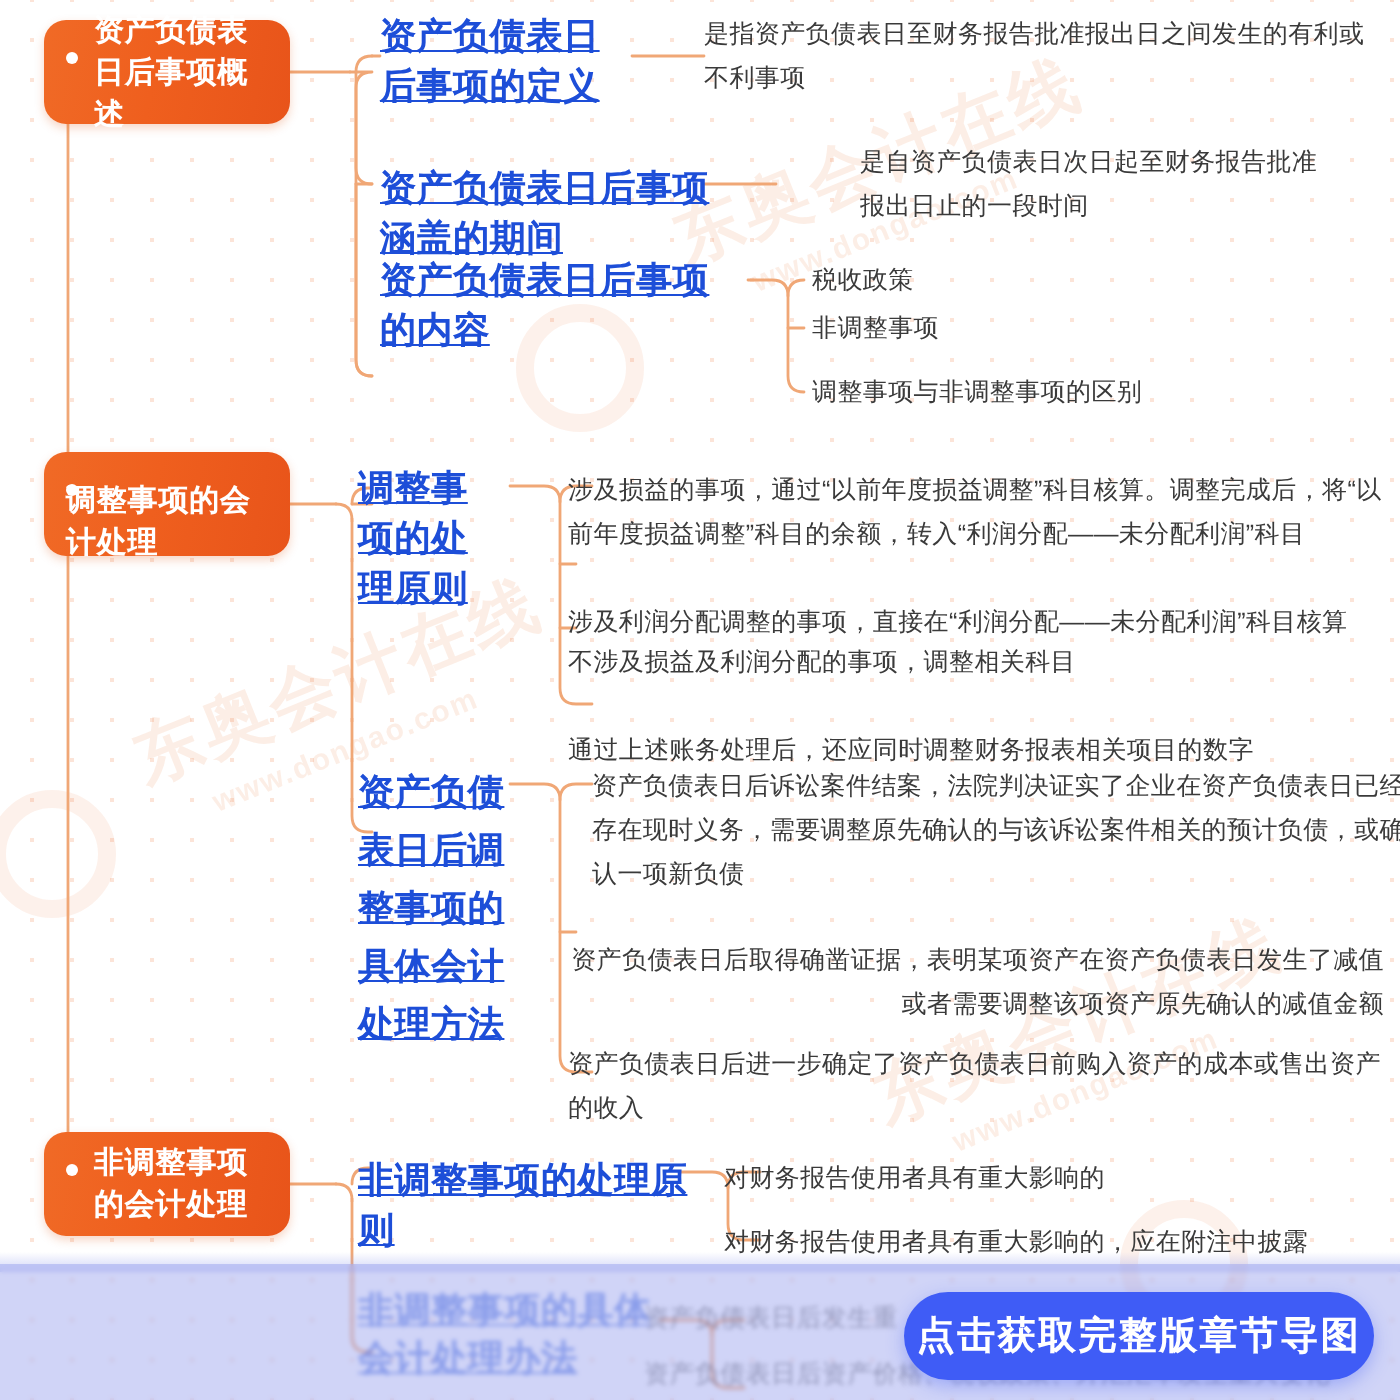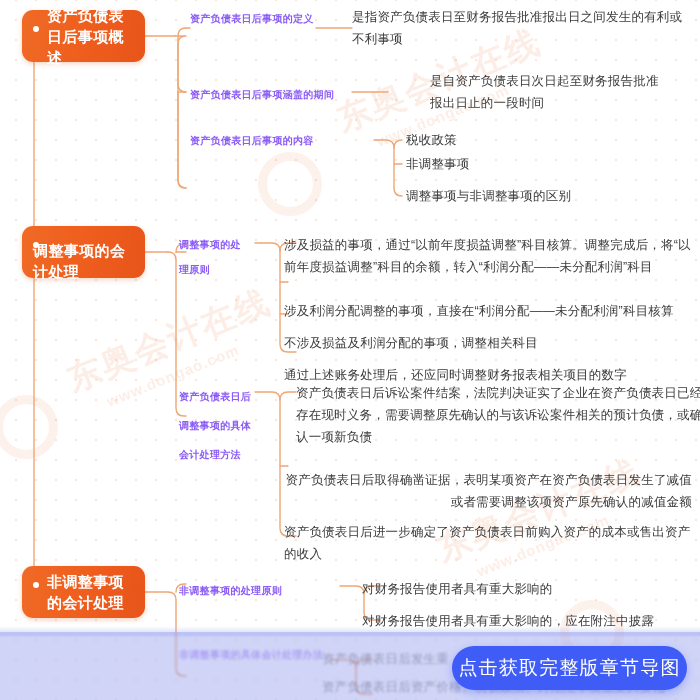--- a/index.html
+++ b/index.html
@@ -57,22 +57,22 @@
     flex:0 0 6px;margin-right:8px;margin-top:1px;align-self:flex-start;
     position:relative;top:8px;
   }
   .node1 .lbl{
     font-size:15px;font-weight:bold;line-height:21px;letter-spacing:0.4px;
   }
 
   
   .node2{
     position:absolute;
-    color:#8b5cf6;font-weight:bold;
-    font-size:10px;line-height:25px;letter-spacing:0.3px;
+    color:#1d4ed8;font-weight:bold;
+    font-size:18px;line-height:25px;letter-spacing:0.3px;text-decoration:underline;
   }
   .node2.narrow{width:72px;}
   .node2.narrow2{width:74px;line-height:29px;}
 
   
   .node3{
     position:absolute;
     color:#3a3a3a;font-weight:normal;
     font-size:12.5px;line-height:22px;letter-spacing:0.2px;
   }
@@ -89,21 +89,21 @@
     background:linear-gradient(to bottom, rgba(150,160,238,0) 0%, rgba(150,160,238,0.45) 100%);
     pointer-events:none;
   }
   .dim{opacity:0.55;}
 
   
   #cta{
     position:absolute;left:452px;top:646px;width:235px;height:44px;
     background:#3f5cf6;border-radius:22px;
     display:flex;align-items:center;justify-content:center;
-    color:#ffffff;font-size:19px;font-weight:normal;letter-spacing:1.2px;
+    color:#ffffff;font-size:19px;font-weight:bold;letter-spacing:1.2px;
     box-shadow:0 3px 9px rgba(63,92,246,0.35);
     cursor:pointer;
   }
 </style>
 </head>
 <body>
 
 <div id="dots"></div>
 
 <div class="wm" style="left:330px;top:100px;">
@@ -196,21 +196,21 @@
   <div class="node3" style="left:406px;top:129px;">税收政策</div>
   <div class="node3" style="left:406px;top:153px;">非调整事项</div>
   <div class="node3" style="left:406px;top:185px;">调整事项与非调整事项的区别</div>
 
   <div class="node2 narrow" style="left:179px;top:232px;">调整事项的处理原则</div>
 
   <div class="node3" style="left:284px;top:234px;width:408px;">涉及损益的事项，通过“以前年度损益调整”科目核算。调整完成后，将“以前年度损益调整”科目的余额，转入“利润分配——未分配利润”科目</div>
 
   <div class="node3" style="left:284px;top:300px;width:408px;">涉及利润分配调整的事项，直接在“利润分配——未分配利润”科目核算</div>
 
-  <div class="node3" style="left:284px;top:332px;width:408px;">不涉及损益及利润分配的事项，调整相关科目</div>
+  <div class="node3" style="left:284px;top:320px;width:408px;">不涉及损益及利润分配的事项，调整相关科目</div>
 
   <div class="node3" style="left:284px;top:364px;width:408px;">通过上述账务处理后，还应同时调整财务报表相关项目的数字</div>
 
   <div class="node2 narrow2" style="left:179px;top:382px;">资产负债表日后调整事项的具体会计处理方法</div>
 
   <div class="node3" style="left:296px;top:382px;width:408px;">资产负债表日后诉讼案件结案，法院判决证实了企业在资产负债表日已经存在现时义务，需要调整原先确认的与该诉讼案件相关的预计负债，或确认一项新负债</div>
 
   <div class="node3" style="left:284px;top:469px;width:408px;text-align:right;">资产负债表日后取得确凿证据，表明某项资产在资产负债表日发生了减值或者需要调整该项资产原先确认的减值金额</div>
 
   <div class="node3" style="left:284px;top:521px;width:408px;">资产负债表日后进一步确定了资产负债表日前购入资产的成本或售出资产的收入</div>

